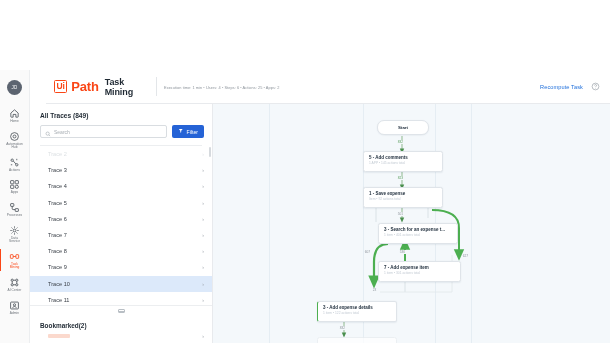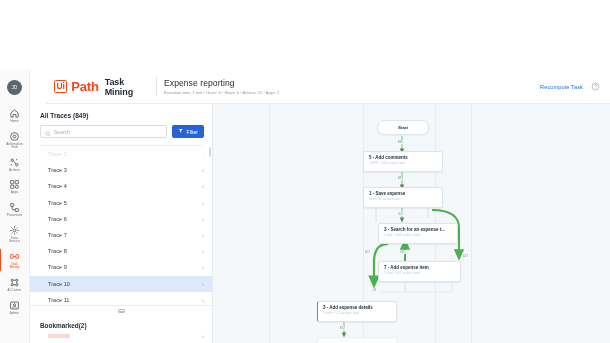--- a/index.html
+++ b/index.html
@@ -269,21 +269,20 @@
   </div>
 
   <div class="win-header">
     <div class="brand">
       <span class="logo-ui">Ui</span>
       <span class="logo-path">Path</span>
       <span class="logo-tm">Task Mining</span>
     </div>
     <div class="hdr-div"></div>
     <div class="hdr-titles">
-      <div class="hdr-title">Expense reporting</div>
       <div class="hdr-sub">Execution time: 1 min • Users: 4 • Steps: 6 • Actions: 25 • Apps: 2</div>
     </div>
     <div class="hdr-actions">
       <span class="recompute">Recompute Task</span>
       <span class="ico-btn">
         <svg viewBox="0 0 24 24" fill="none" stroke="currentColor" stroke-width="1.8">
           <circle cx="12" cy="12" r="9"></circle>
           <path d="M9.5 9.3a2.6 2.6 0 1 1 3.4 2.5c-.6.2-.9.8-.9 1.4v.4"></path>
           <circle cx="12" cy="17" r=".9" fill="currentColor" stroke="none"></circle>
           </svg>

